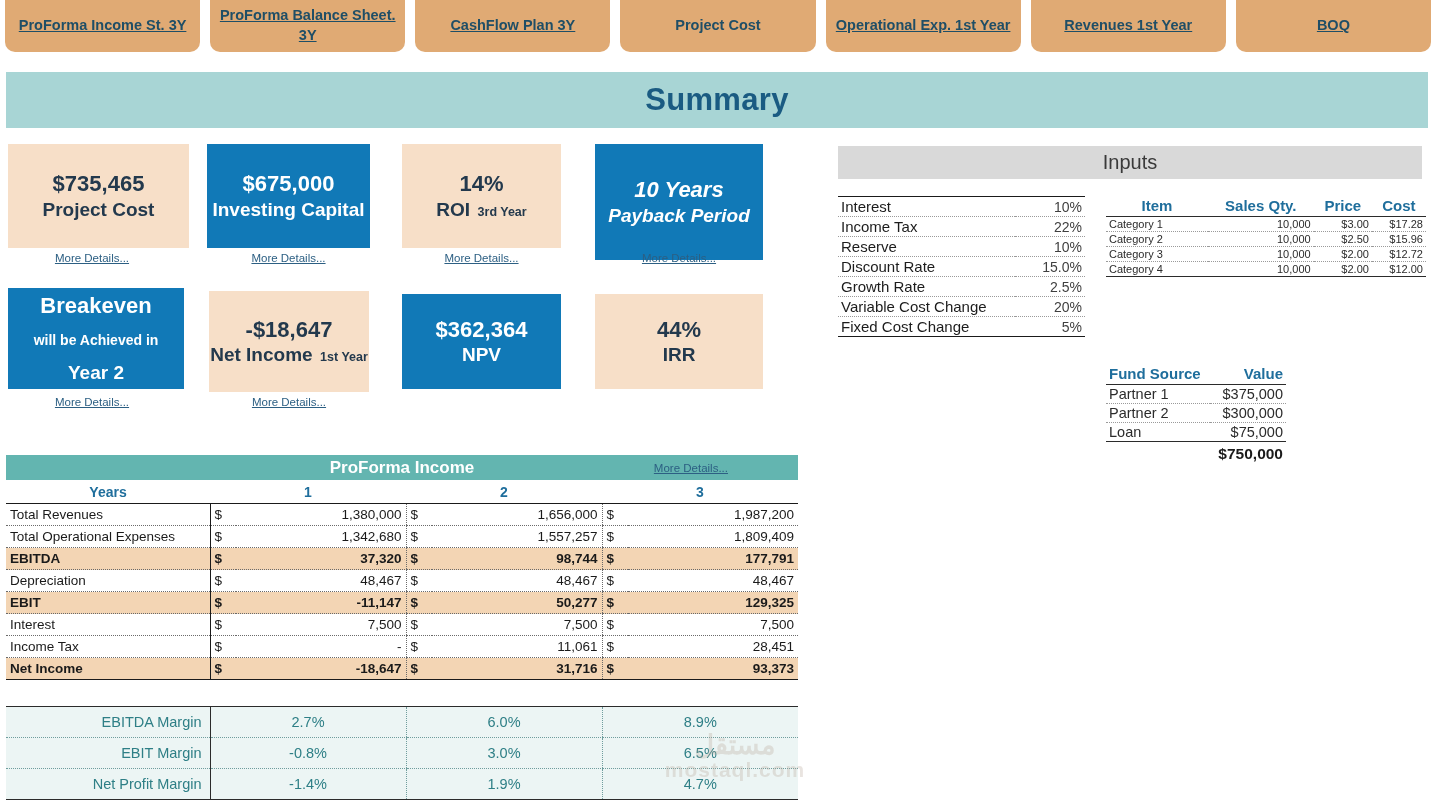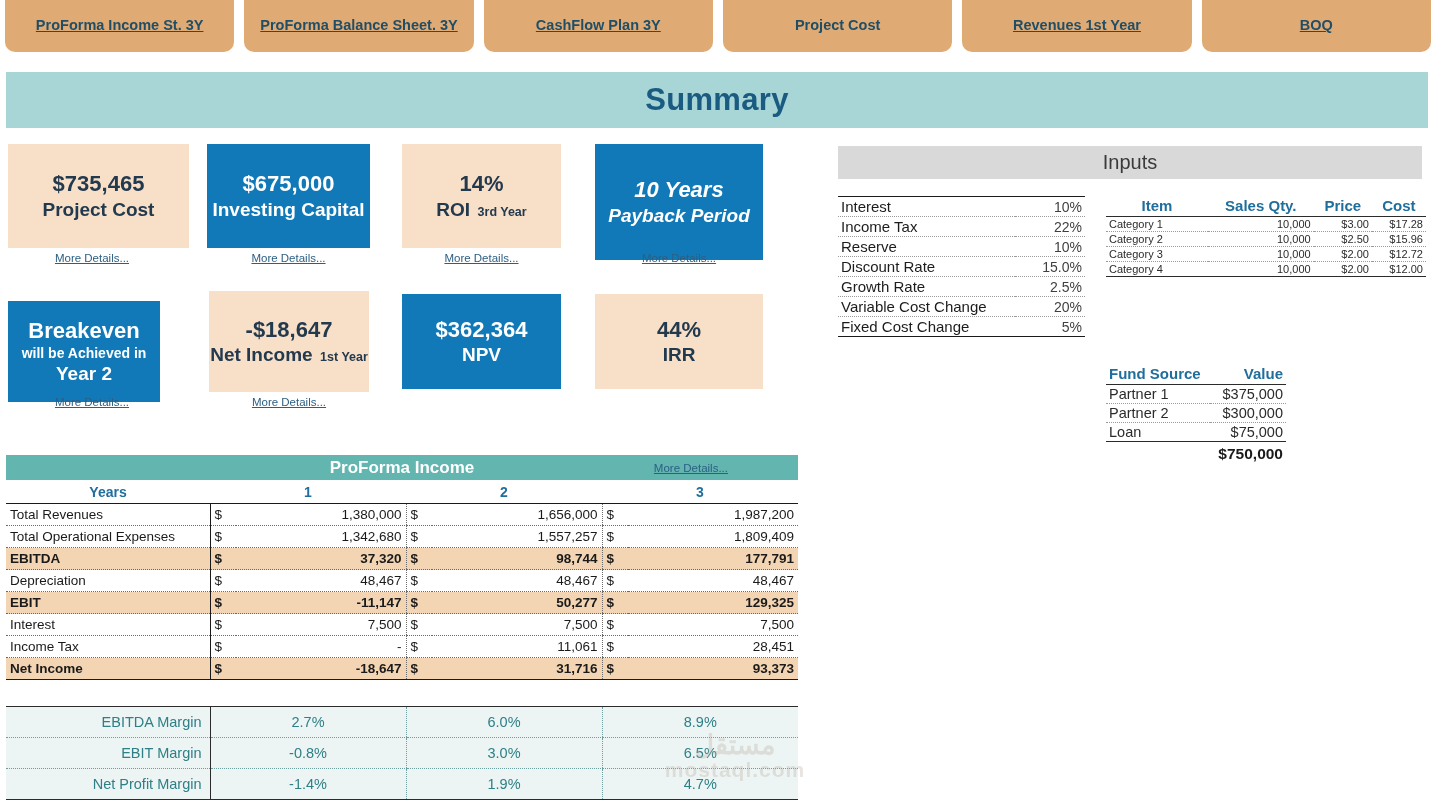--- a/index.html
+++ b/index.html
@@ -273,20 +273,23 @@
     <div class="nav-tab is-link">
       <span class="tab-label">ProForma Balance Sheet. 3Y</span>
     </div>
     <div class="nav-tab is-link">
       <span class="tab-label">CashFlow Plan 3Y</span>
     </div>
     <div class="nav-tab">
       <span class="tab-label">Project Cost</span>
     </div>
     <div class="nav-tab is-link">
+      <span class="tab-label">Operational Exp. 1st Year</span>
+    </div>
+    <div class="nav-tab is-link">
       <span class="tab-label">Revenues 1st Year</span>
     </div>
     <div class="nav-tab is-link">
       <span class="tab-label">BOQ</span>
     </div>
   </div>
 
 <div id="summary-banner">
   <span class="title">Summary</span>
 </div>
@@ -305,21 +308,21 @@
     <div class="kpi-card peach" style="left: 402px; top: 144px; width: 159px; height: 104px;">
       <div class="kpi-value">14%</div>
       <div class="kpi-label"><span>ROI</span><span class="kpi-sub" style="margin-left: 4px;"> 3rd Year</span></div>
     </div>
     <div class="more-details" style="left: 382px; width: 199px; top: 252px;">More Details...</div>
     <div class="kpi-card blue" style="left: 595px; top: 144px; width: 168px; height: 116px; font-style: italic;">
       <div class="kpi-value">10 Years</div>
       <div class="kpi-label"><span>Payback Period</span></div>
     </div>
     <div class="more-details" style="left: 575px; width: 208px; top: 252px;">More Details...</div>
-    <div class="kpi-card blue" style="left: 8px; top: 301px; width: 152px; height: 101px;">
+    <div class="kpi-card blue" style="left: 8px; top: 288px; width: 176px; height: 101px; justify-content: space-between;">
       <div class="kpi-value">Breakeven</div>
       <div class="kpi-mid">will be Achieved in</div>
       <div class="kpi-label"><span>Year 2</span></div>
     </div>
     <div class="more-details" style="left: -12px; width: 208px; top: 396px;">More Details...</div>
     <div class="kpi-card peach" style="left: 209px; top: 291px; width: 160px; height: 101px;">
       <div class="kpi-value">-$18,647</div>
       <div class="kpi-label"><span>Net Income</span><span class="kpi-sub" style="margin-left: 4px;"> 1st Year</span></div>
     </div>
     <div class="more-details" style="left: 189px; width: 200px; top: 396px;">More Details...</div>

